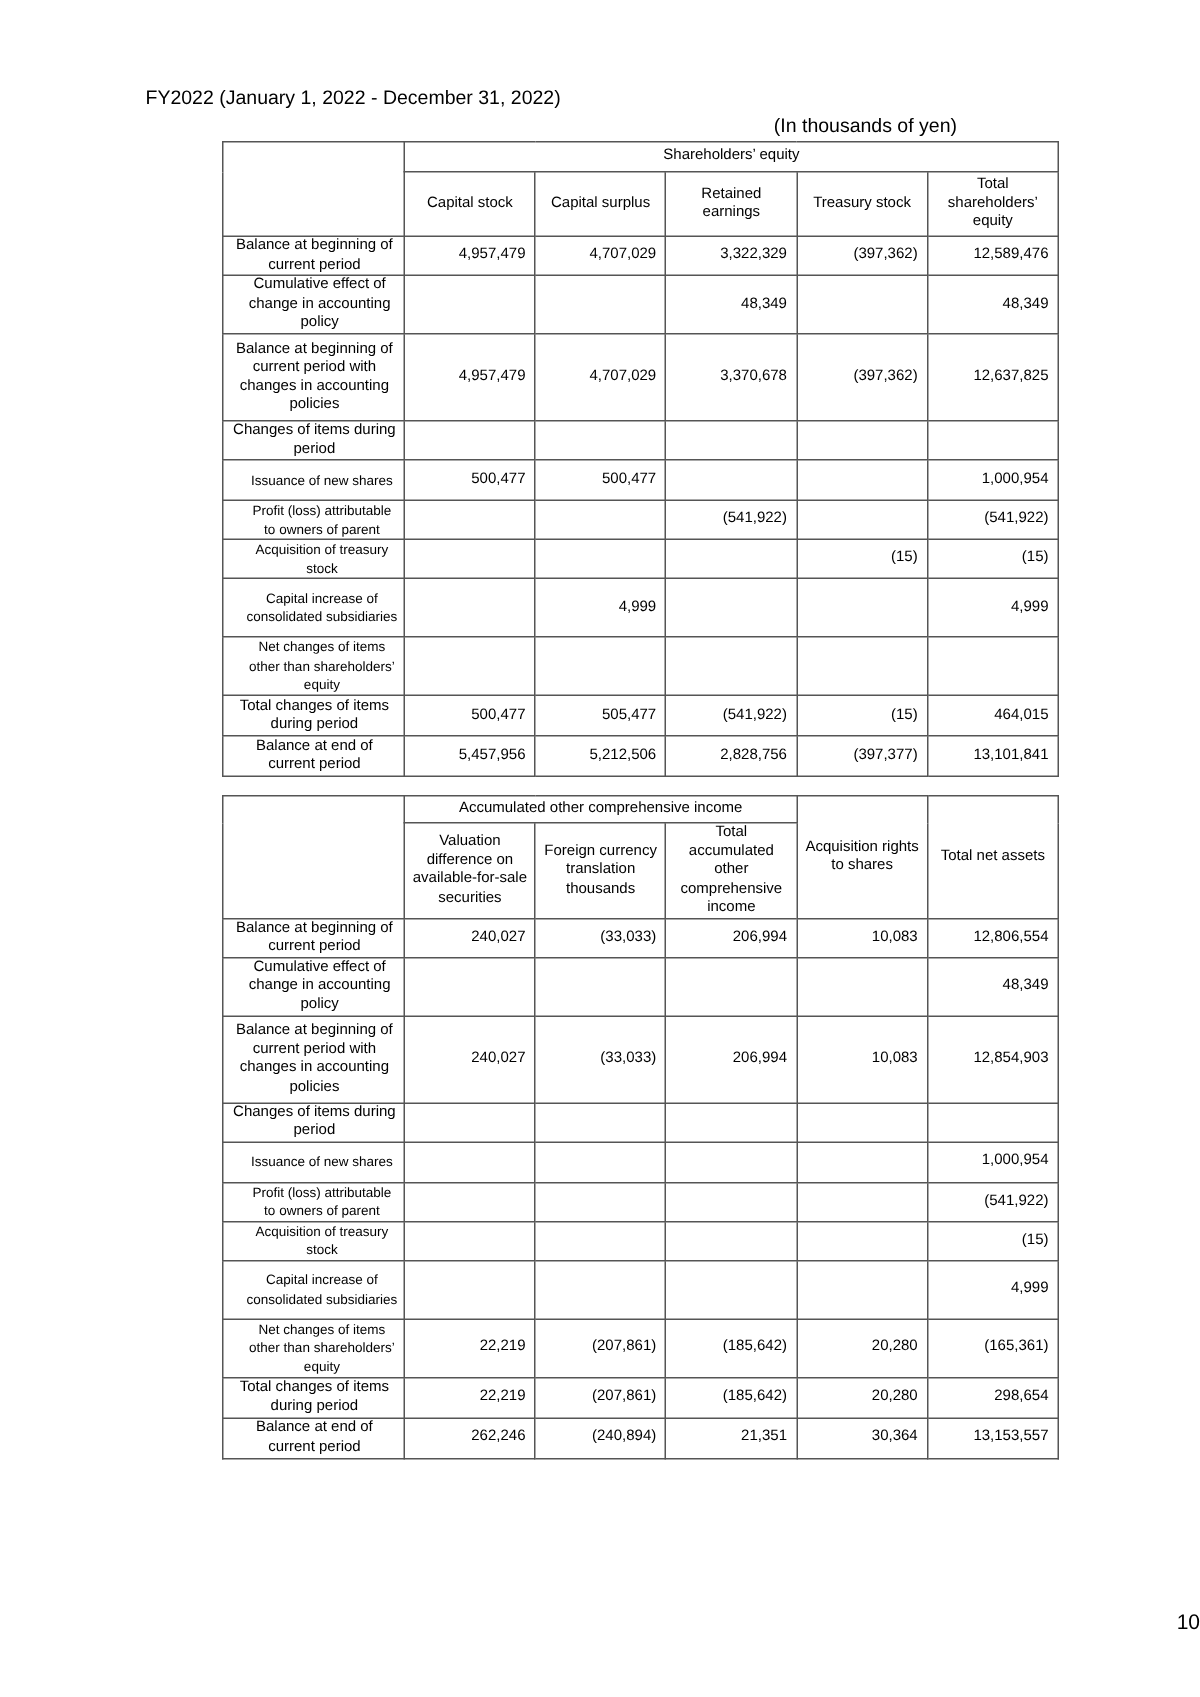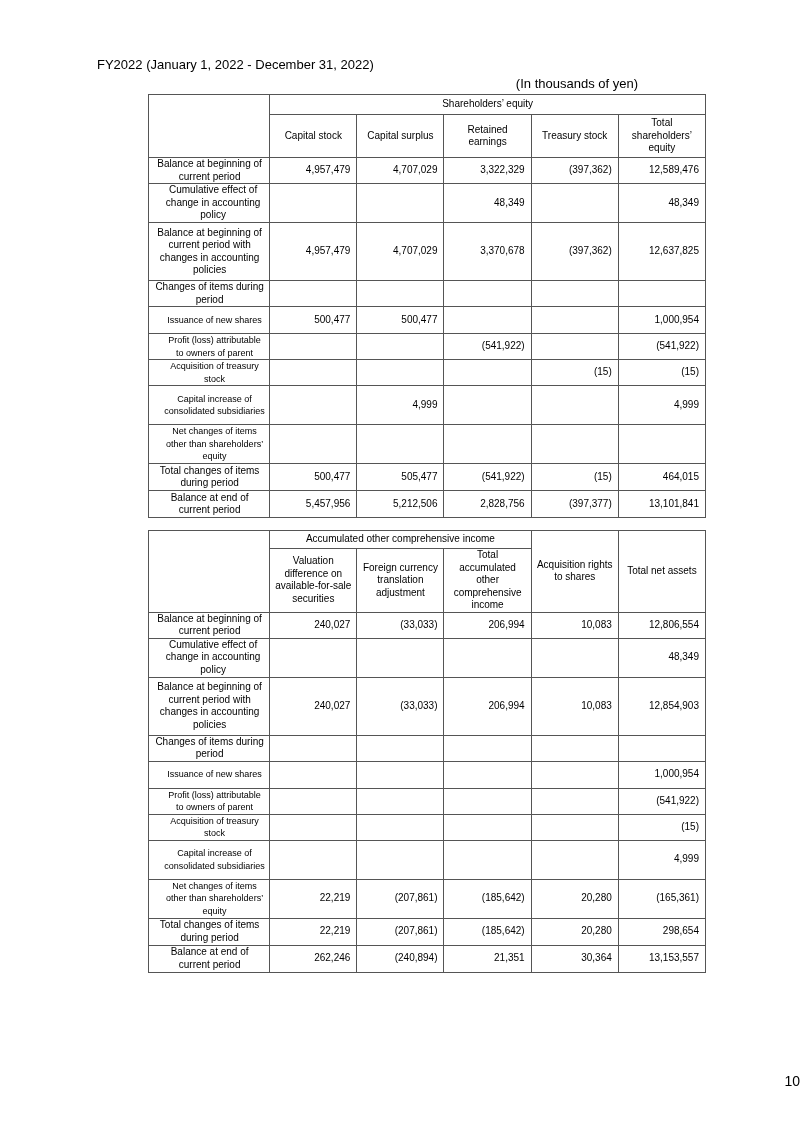--- a/index.html
+++ b/index.html
@@ -149,21 +149,21 @@
     </colgroup>
   <tbody>
       <tr style="height:18px">
     <th rowspan="2"></th>
     <th colspan="3">Accumulated other comprehensive income</th>
     <th rowspan="2">Acquisition rights to shares</th>
     <th rowspan="2">Total net assets</th>
   </tr>
   <tr style="height:56px">
     <th>Valuation difference on available-for-sale securities</th>
-    <th>Foreign currency translation adjustment</th>
+    <th>Foreign currency translation thousands</th>
     <th>Total accumulated other comprehensive income</th>
   </tr>
   </tbody>
     <tbody id="t2-body">
       <tr style="height: 26px;">
         <td class="lbl">Balance at beginning of current period</td>
         <td class="num">240,027</td>
         <td class="num">(33,033)</td>
         <td class="num">206,994</td>
         <td class="num">10,083</td>

